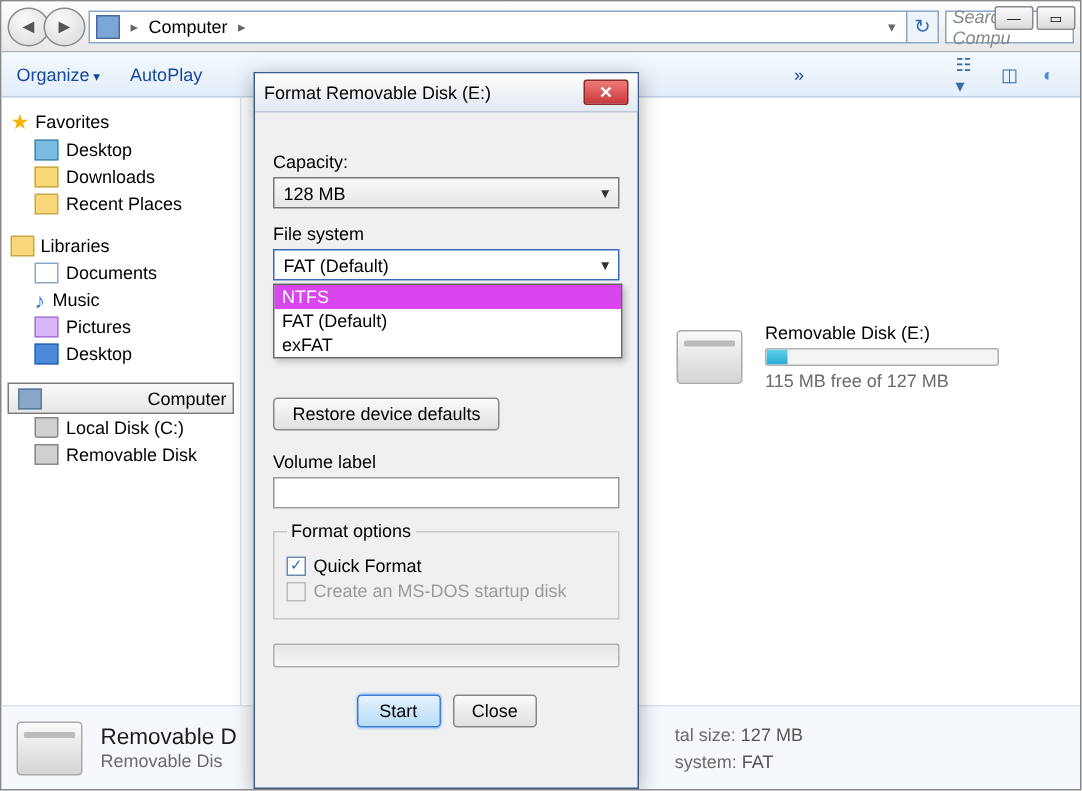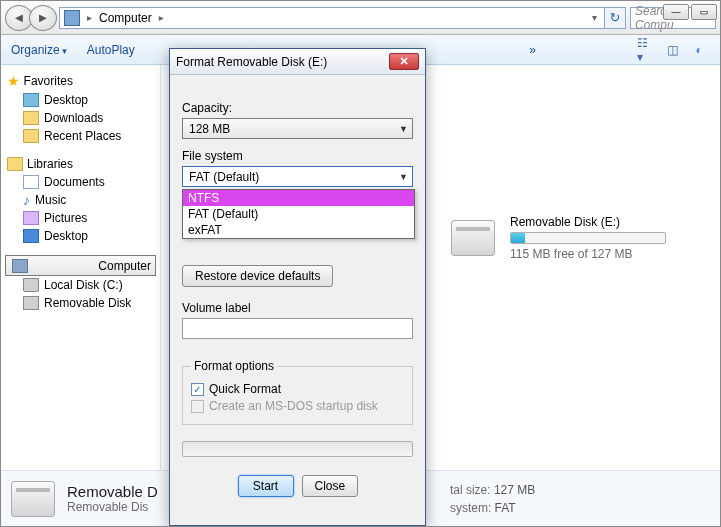--- a/index.html
+++ b/index.html
@@ -178,21 +178,21 @@
 }
 .btn.primary{
   border:1px solid #3a7ad8;
   background:linear-gradient(#e6f2fd,#b8dcf8);
   box-shadow:0 0 2px #6aaae8;
 }
 .input{
   width:100%;height:21px;border:1px solid #9a9a9a;background:#fff;padding:0 4px;
 }
 .fieldset{
-  border:1px solid #c8c8c8;padding:6px 8px 8px;margin-top:20px;
+  border:1px solid #c8c8c8;padding:6px 8px 8px;margin-top:8px;
 }
 .fieldset legend{padding:0 3px;}
 .chk-row{display:flex;align-items:center;gap:5px;margin:3px 0;}
 .chkbox{width:13px;height:13px;border:1px solid #6a8ab0;background:#fff;display:flex;align-items:center;justify-content:center;font-size:10px;color:#2a6ab8;}
 .chkbox.disabled{border-color:#bbb;background:#f0f0f0;}
 .disabled-text{color:#9a9a9a;}
 .progressbar{
   width:100%;height:16px;border:1px solid #b0b0b0;border-radius:2px;
   background:linear-gradient(#e6e6e6,#f6f6f6);margin-top:16px;
 }

